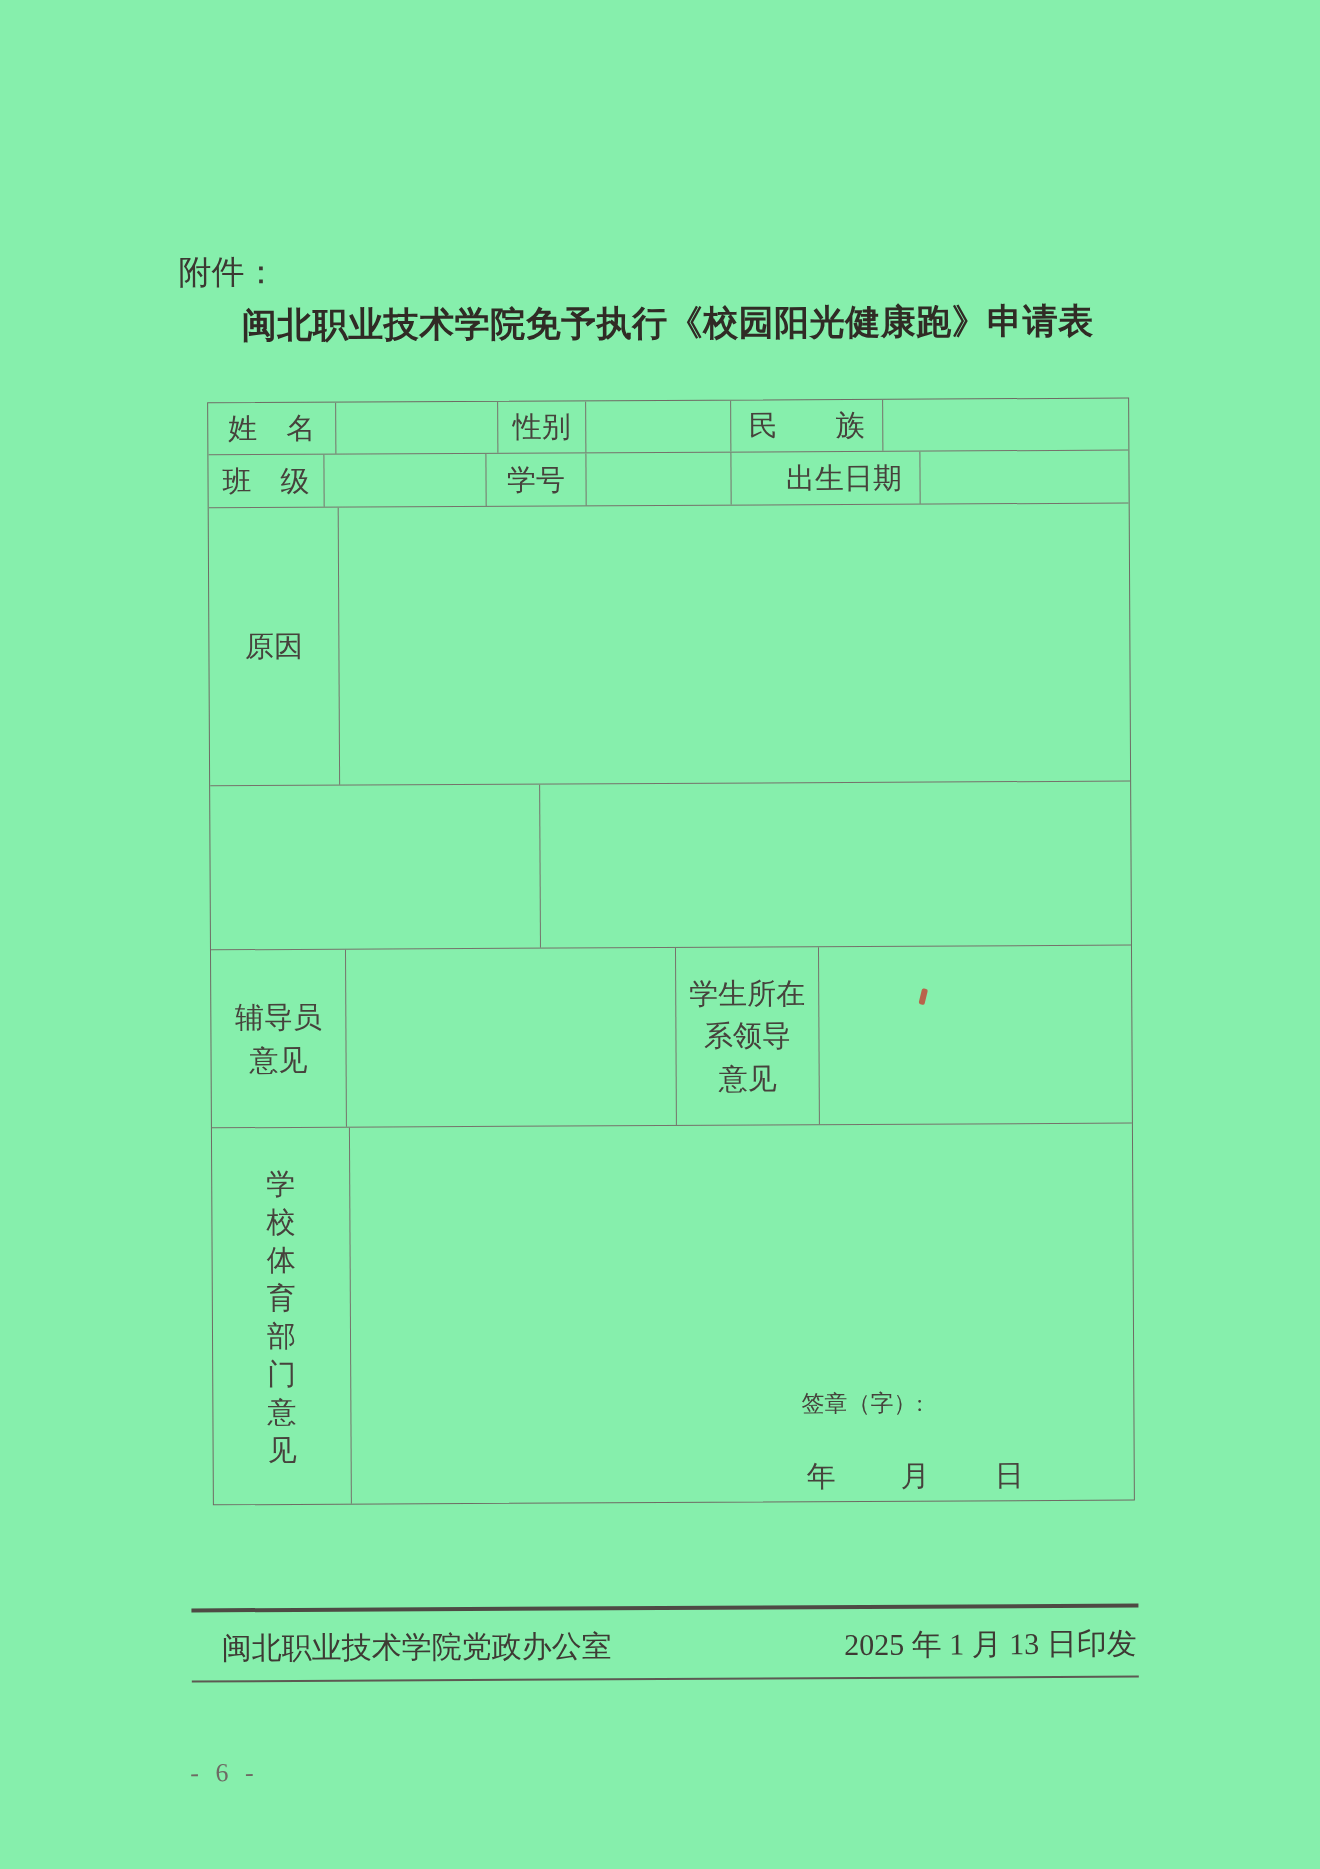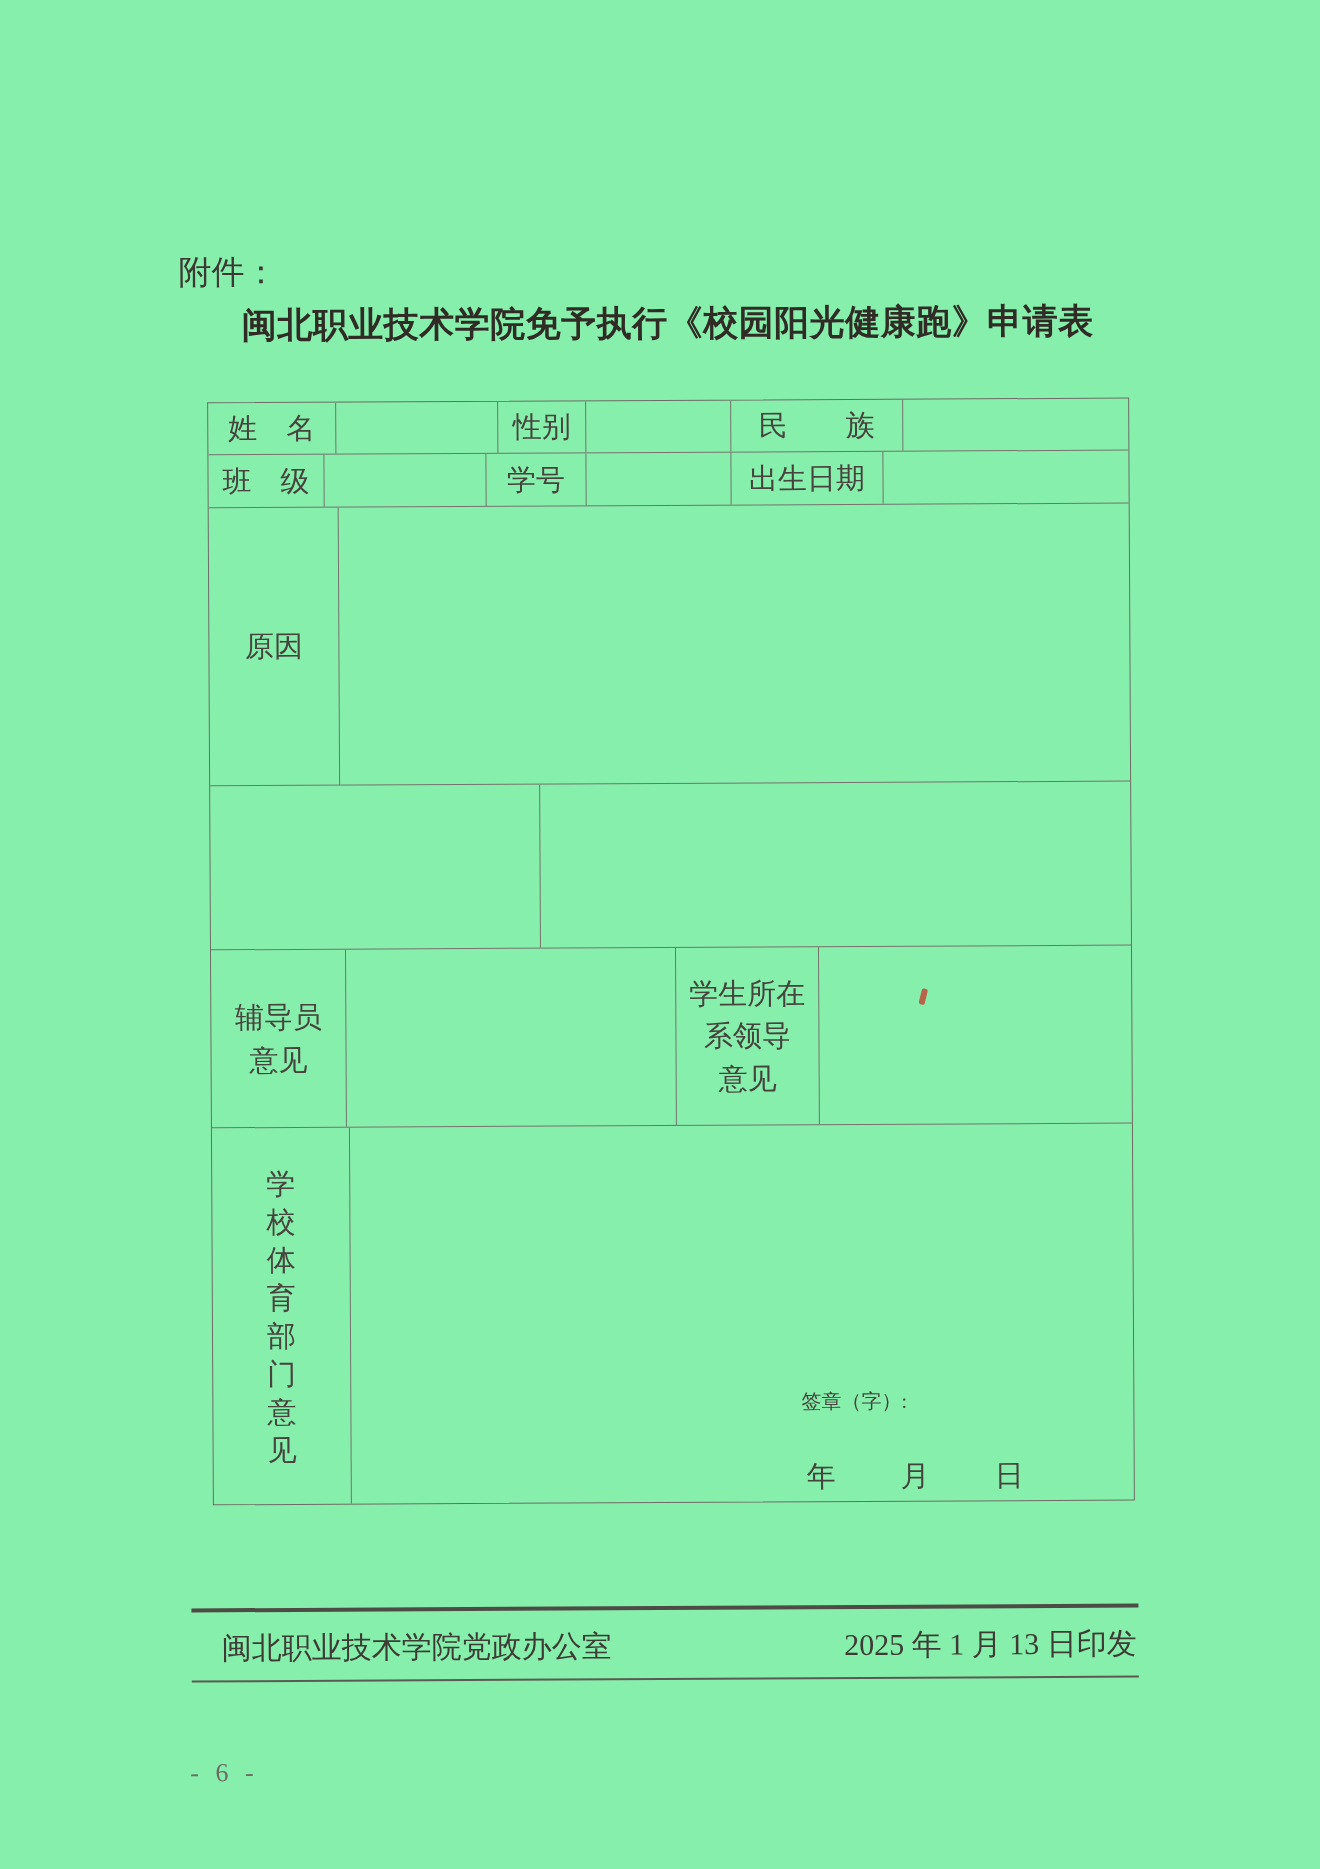--- a/index.html
+++ b/index.html
@@ -74,21 +74,21 @@
     line-height: 38px;
     word-break: break-all;
     white-space: normal;
     display: block;
   }
   .opinion-body { position: relative; justify-content: flex-start; align-items: flex-start; }
   .seal-line {
     position: absolute;
     left: 450px;
     top: 262px;
-    font-size: 20px;
+    font-size: 23px;
     color: #46423c;
   }
   .date-line {
     position: absolute;
     left: 455px;
     top: 330px;
     width: 217px;
     display: flex;
     justify-content: space-between;
     font-size: 29px;
@@ -153,30 +153,30 @@
 
     <h1 class="title">闽北职业技术学院免予执行《校园阳光健康跑》申请表</h1>
 
     <div class="form-table">
 
       <div class="trow" style="height:52px;">
         <div class="cell" style="width:128px;">姓　名</div>
         <div class="cell" style="width:162px;"></div>
         <div class="cell" style="width:88px;">性别</div>
         <div class="cell" style="width:145px;"></div>
-        <div class="cell" style="width:172px;">民　　族</div>
+        <div class="cell" style="width:152px;">民　　族</div>
         <div class="cell grow"></div>
       </div>
 
       <div class="trow" style="height:53px;">
         <div class="cell" style="width:116px;">班　级</div>
         <div class="cell" style="width:162px;"></div>
         <div class="cell" style="width:100px;">学号</div>
         <div class="cell" style="width:145px;"></div>
-        <div class="cell" style="width:152px;">出生日期</div>
+        <div class="cell" style="width:152px;margin-left:37px;">出生日期</div>
         <div class="cell grow"></div>
       </div>
 
       <div class="trow" style="height:278px;">
         <div class="cell" style="width:130px;">原因</div>
         <div class="cell grow"></div>
       </div>
 
       <div class="trow" style="height:164px;">
         <div class="cell" style="width:330px;"></div>

